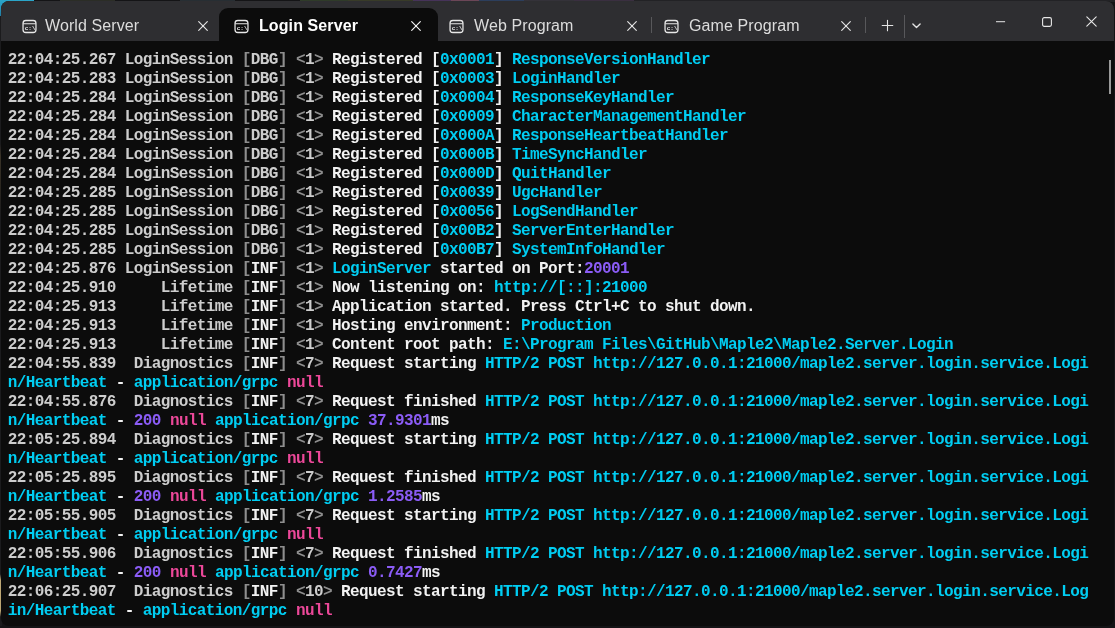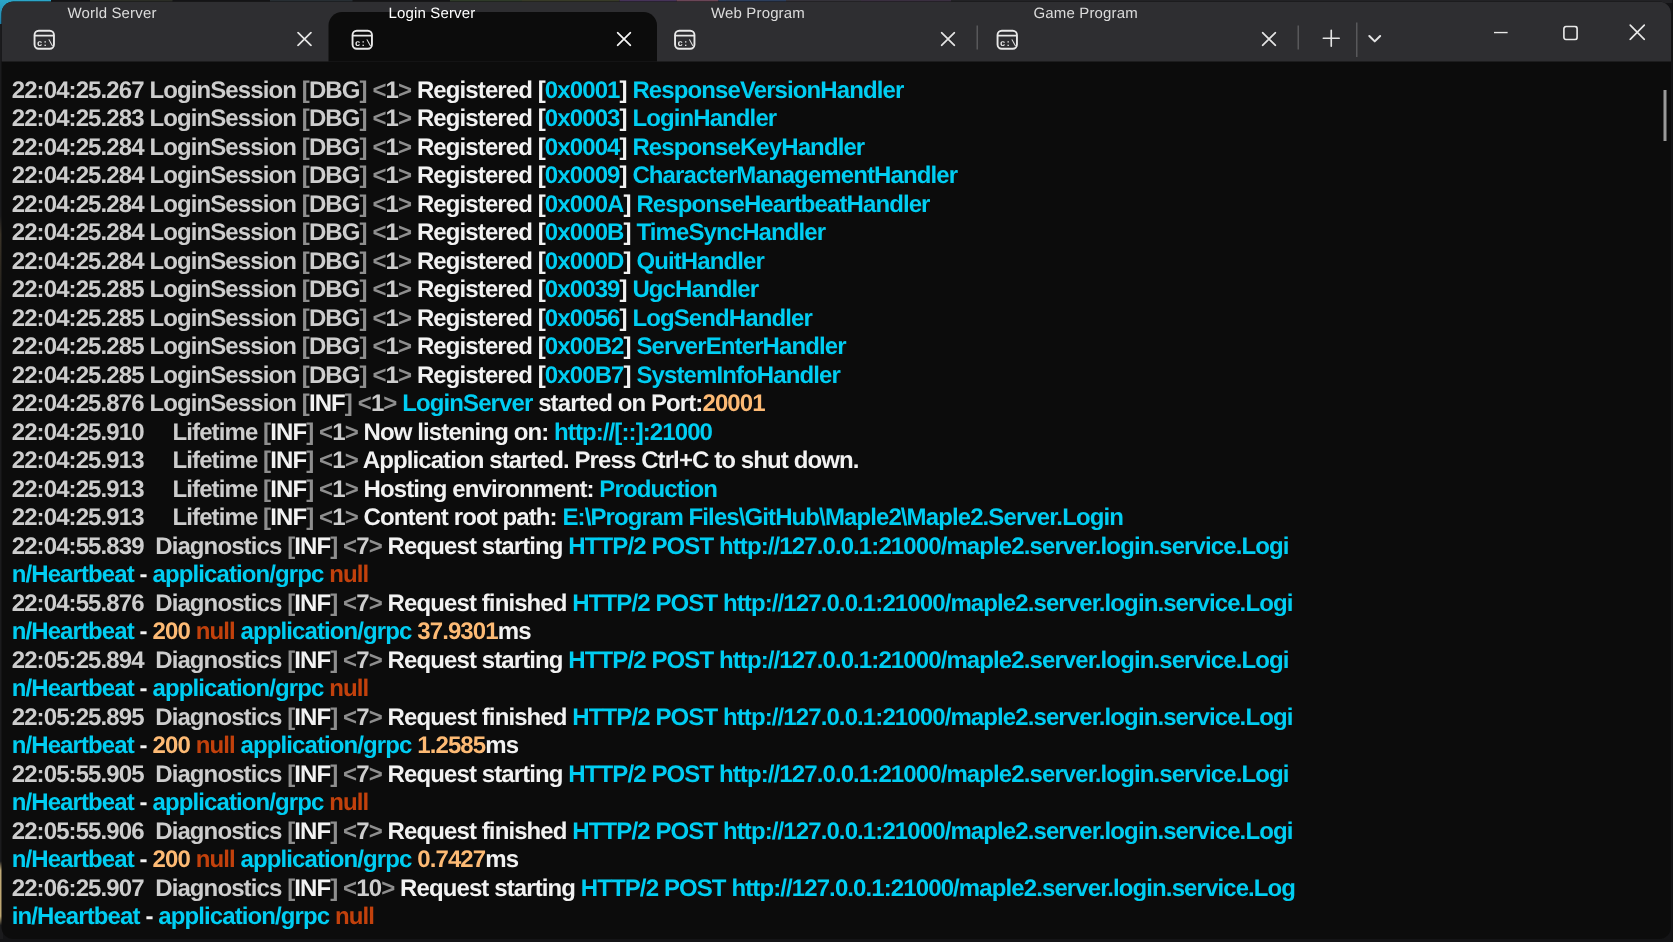--- a/index.html
+++ b/index.html
@@ -7,29 +7,29 @@
   background:linear-gradient(180deg,#2ba6c9 0%,#2795bb 55%,#1f7aa2 100%)}
 .wptan{position:absolute;left:0;top:16px;width:1.7px;height:610px;background:linear-gradient(180deg,#1b1b1d 0%,#1b1b1d 21%,#3a3328 23%,#2a261f 28%,#1b1b1d 33%,#1b1b1d 91.5%,#bfa977 92.5%,#bda671 97.5%,#1b1b1d 98.5%)}
 .speck{position:absolute;top:0;height:2px}
 .win{position:absolute;left:1px;top:1px;width:1113px;height:624.5px;border-radius:8px;
   background:#0c0c0c;overflow:hidden}
 .tabrow{position:absolute;left:0;top:0;width:1113px;height:40px;background:#2e2e31}
 .atab{position:absolute;left:218px;top:7px;width:219px;height:33px;background:#0c0c0c;
   border-radius:9px 9px 0 0}
 .sep{position:absolute;top:16px;width:1px;height:16px;background:#58585b}
 .ic{position:absolute}
-.ttl{position:absolute;top:3px;font-size:10px;letter-spacing:0.1px;color:#dcdcdc;white-space:pre}
-.ttl.at{color:#ffffff;font-weight:normal}
+.ttl{position:absolute;top:16px;font-size:16px;letter-spacing:0.1px;color:#dcdcdc;white-space:pre}
+.ttl.at{color:#ffffff;font-weight:bold}
 .sb{position:absolute;left:1107.5px;top:59px;width:2.6px;height:34px;background:#9a9a9a}
-.term{position:absolute;left:6.8px;top:50.3px;font-family:Liberation Sans, sans-serif;
+.term{position:absolute;left:6.8px;top:50.3px;font-family:Liberation Mono, monospace;
   font-size:16px;letter-spacing:-0.6px;line-height:19px;white-space:pre;font-weight:700}
 .r{height:19px}
 i{font-style:normal}
 .s{color:#cdcdcd} .g{color:#8e8e8e} .w{color:#f2f2f2} .c{color:#00cdf2}
-.b{color:#c2410c} .m{color:#fdba74}
+.b{color:#ec4899} .m{color:#8b5cf6}
 </style></head>
 <body>
 <div class="wpteal"></div>
 <div class="wptan"></div>
 <div class="speck" style="left:634px;width:481px;background:#222225"></div>
 <div class="speck" style="left:60px;width:55px;background:#2b2d26"></div>
 <div class="speck" style="left:180px;width:55px;background:#272e33"></div>
 <div class="speck" style="left:300px;width:48px;background:#2f3b29"></div>
 <div class="speck" style="left:348px;width:65px;background:#383b28"></div>
 <div class="speck" style="left:413px;width:38px;background:#463359"></div>

